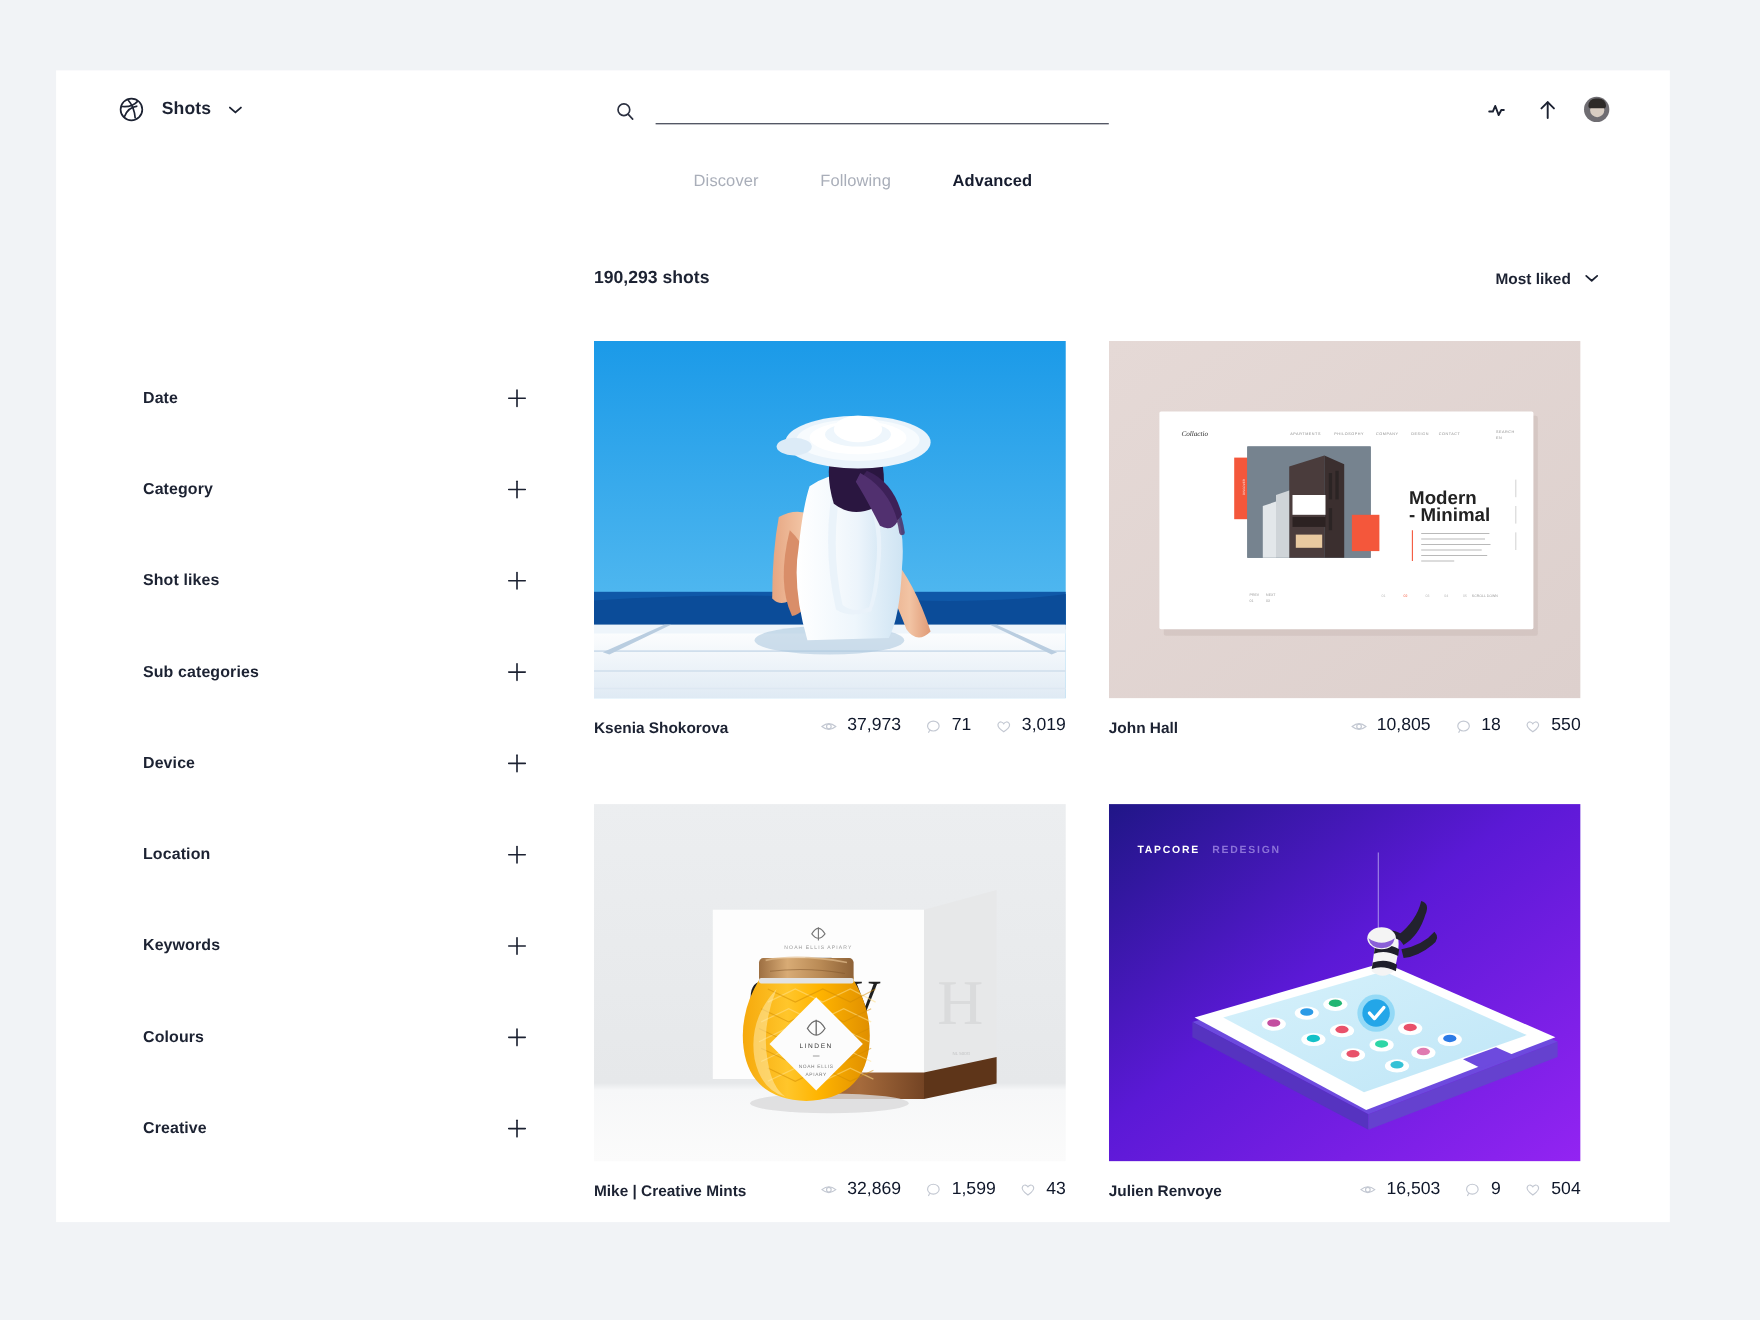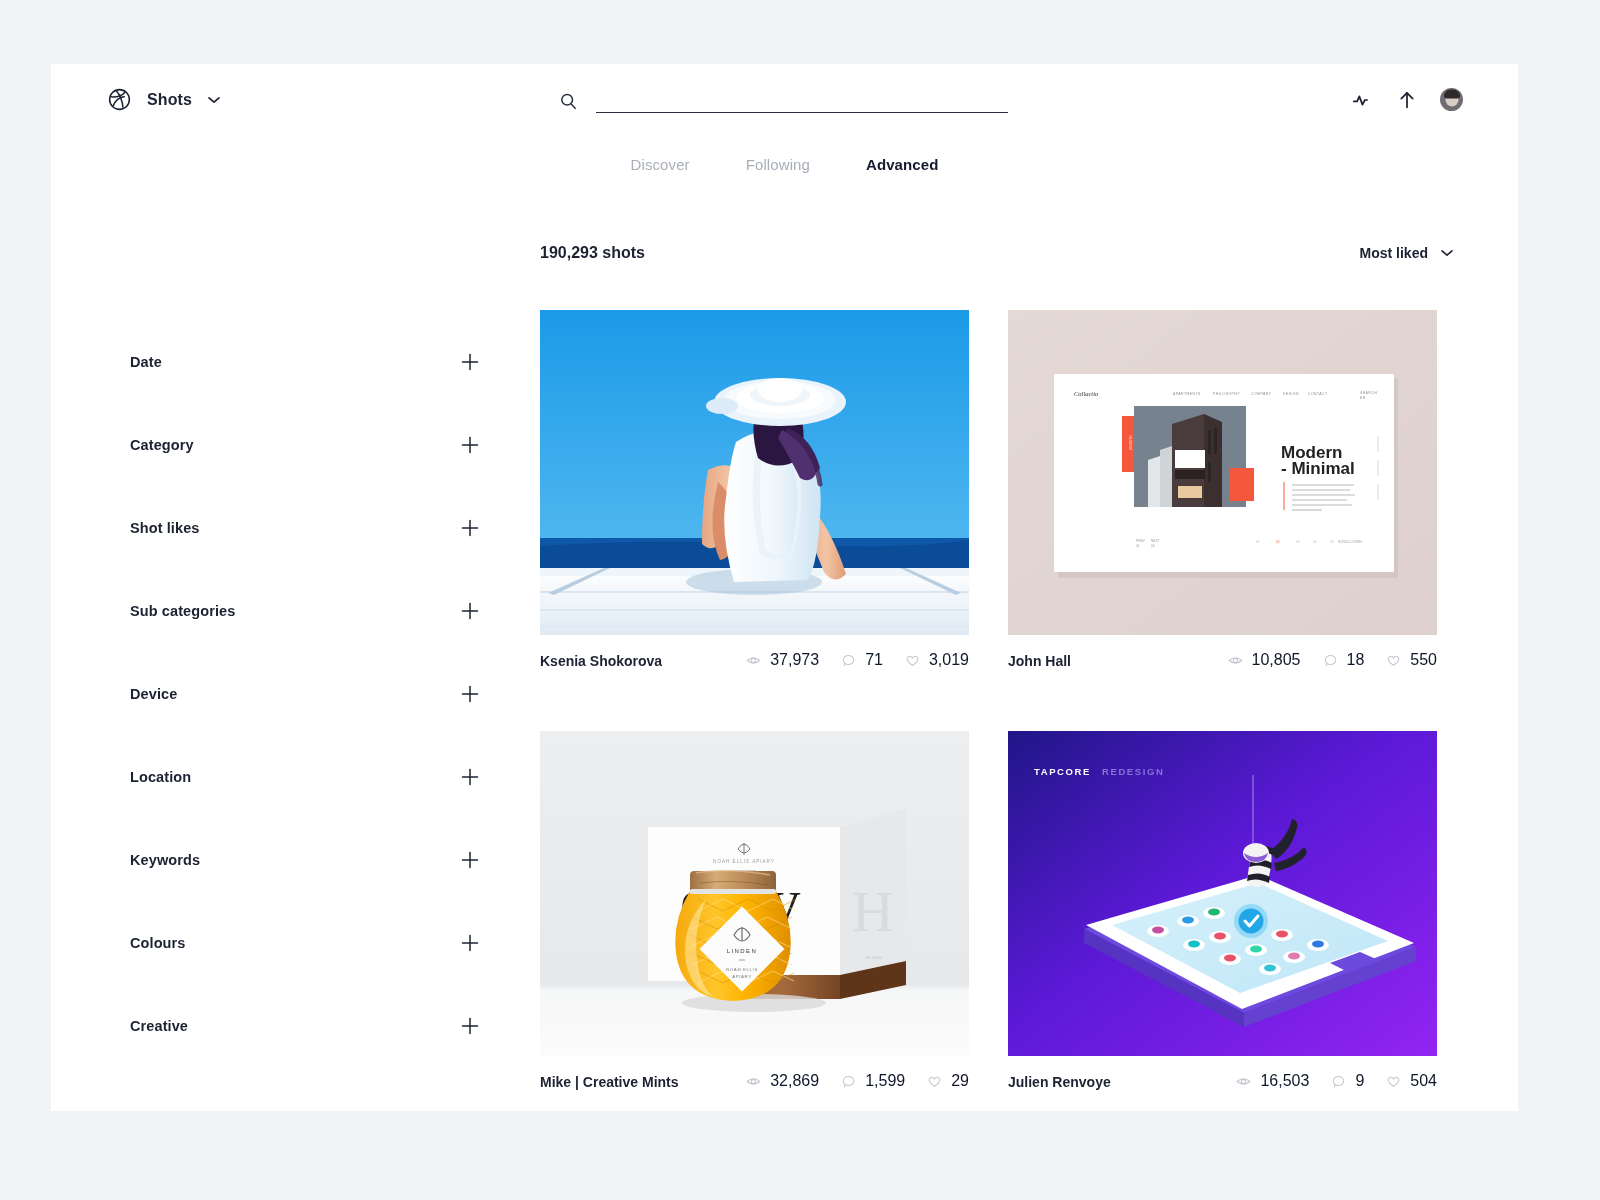--- a/index.html
+++ b/index.html
@@ -631,21 +631,21 @@
               </svg>
             </span>
             <span class="stat-val">1,599</span>
           </div>
           <div class="stat">
             <span>
               <svg class="sicon" viewBox="0 0 20 20" fill="none" stroke="#c3c8d2" stroke-width="1.4">
                 <path d="M10 16.4 C3 11.6 2 8.4 3.6 6 C5.2 3.6 8.6 4 10 6.6 C11.4 4 14.8 3.6 16.4 6 C18 8.4 17 11.6 10 16.4Z"></path>
               </svg>
             </span>
-            <span class="stat-val">29</span>
+            <span class="stat-val">43</span>
           </div>
         </div>
       </div>
     </div>
 
     <div class="card">
       <div class="thumb">
         <svg class="art-tap" viewBox="0 0 429 325" preserveAspectRatio="xMidYMid slice">
           <defs>
             <linearGradient id="purp" x1="0" y1="0" x2="1" y2="1">

